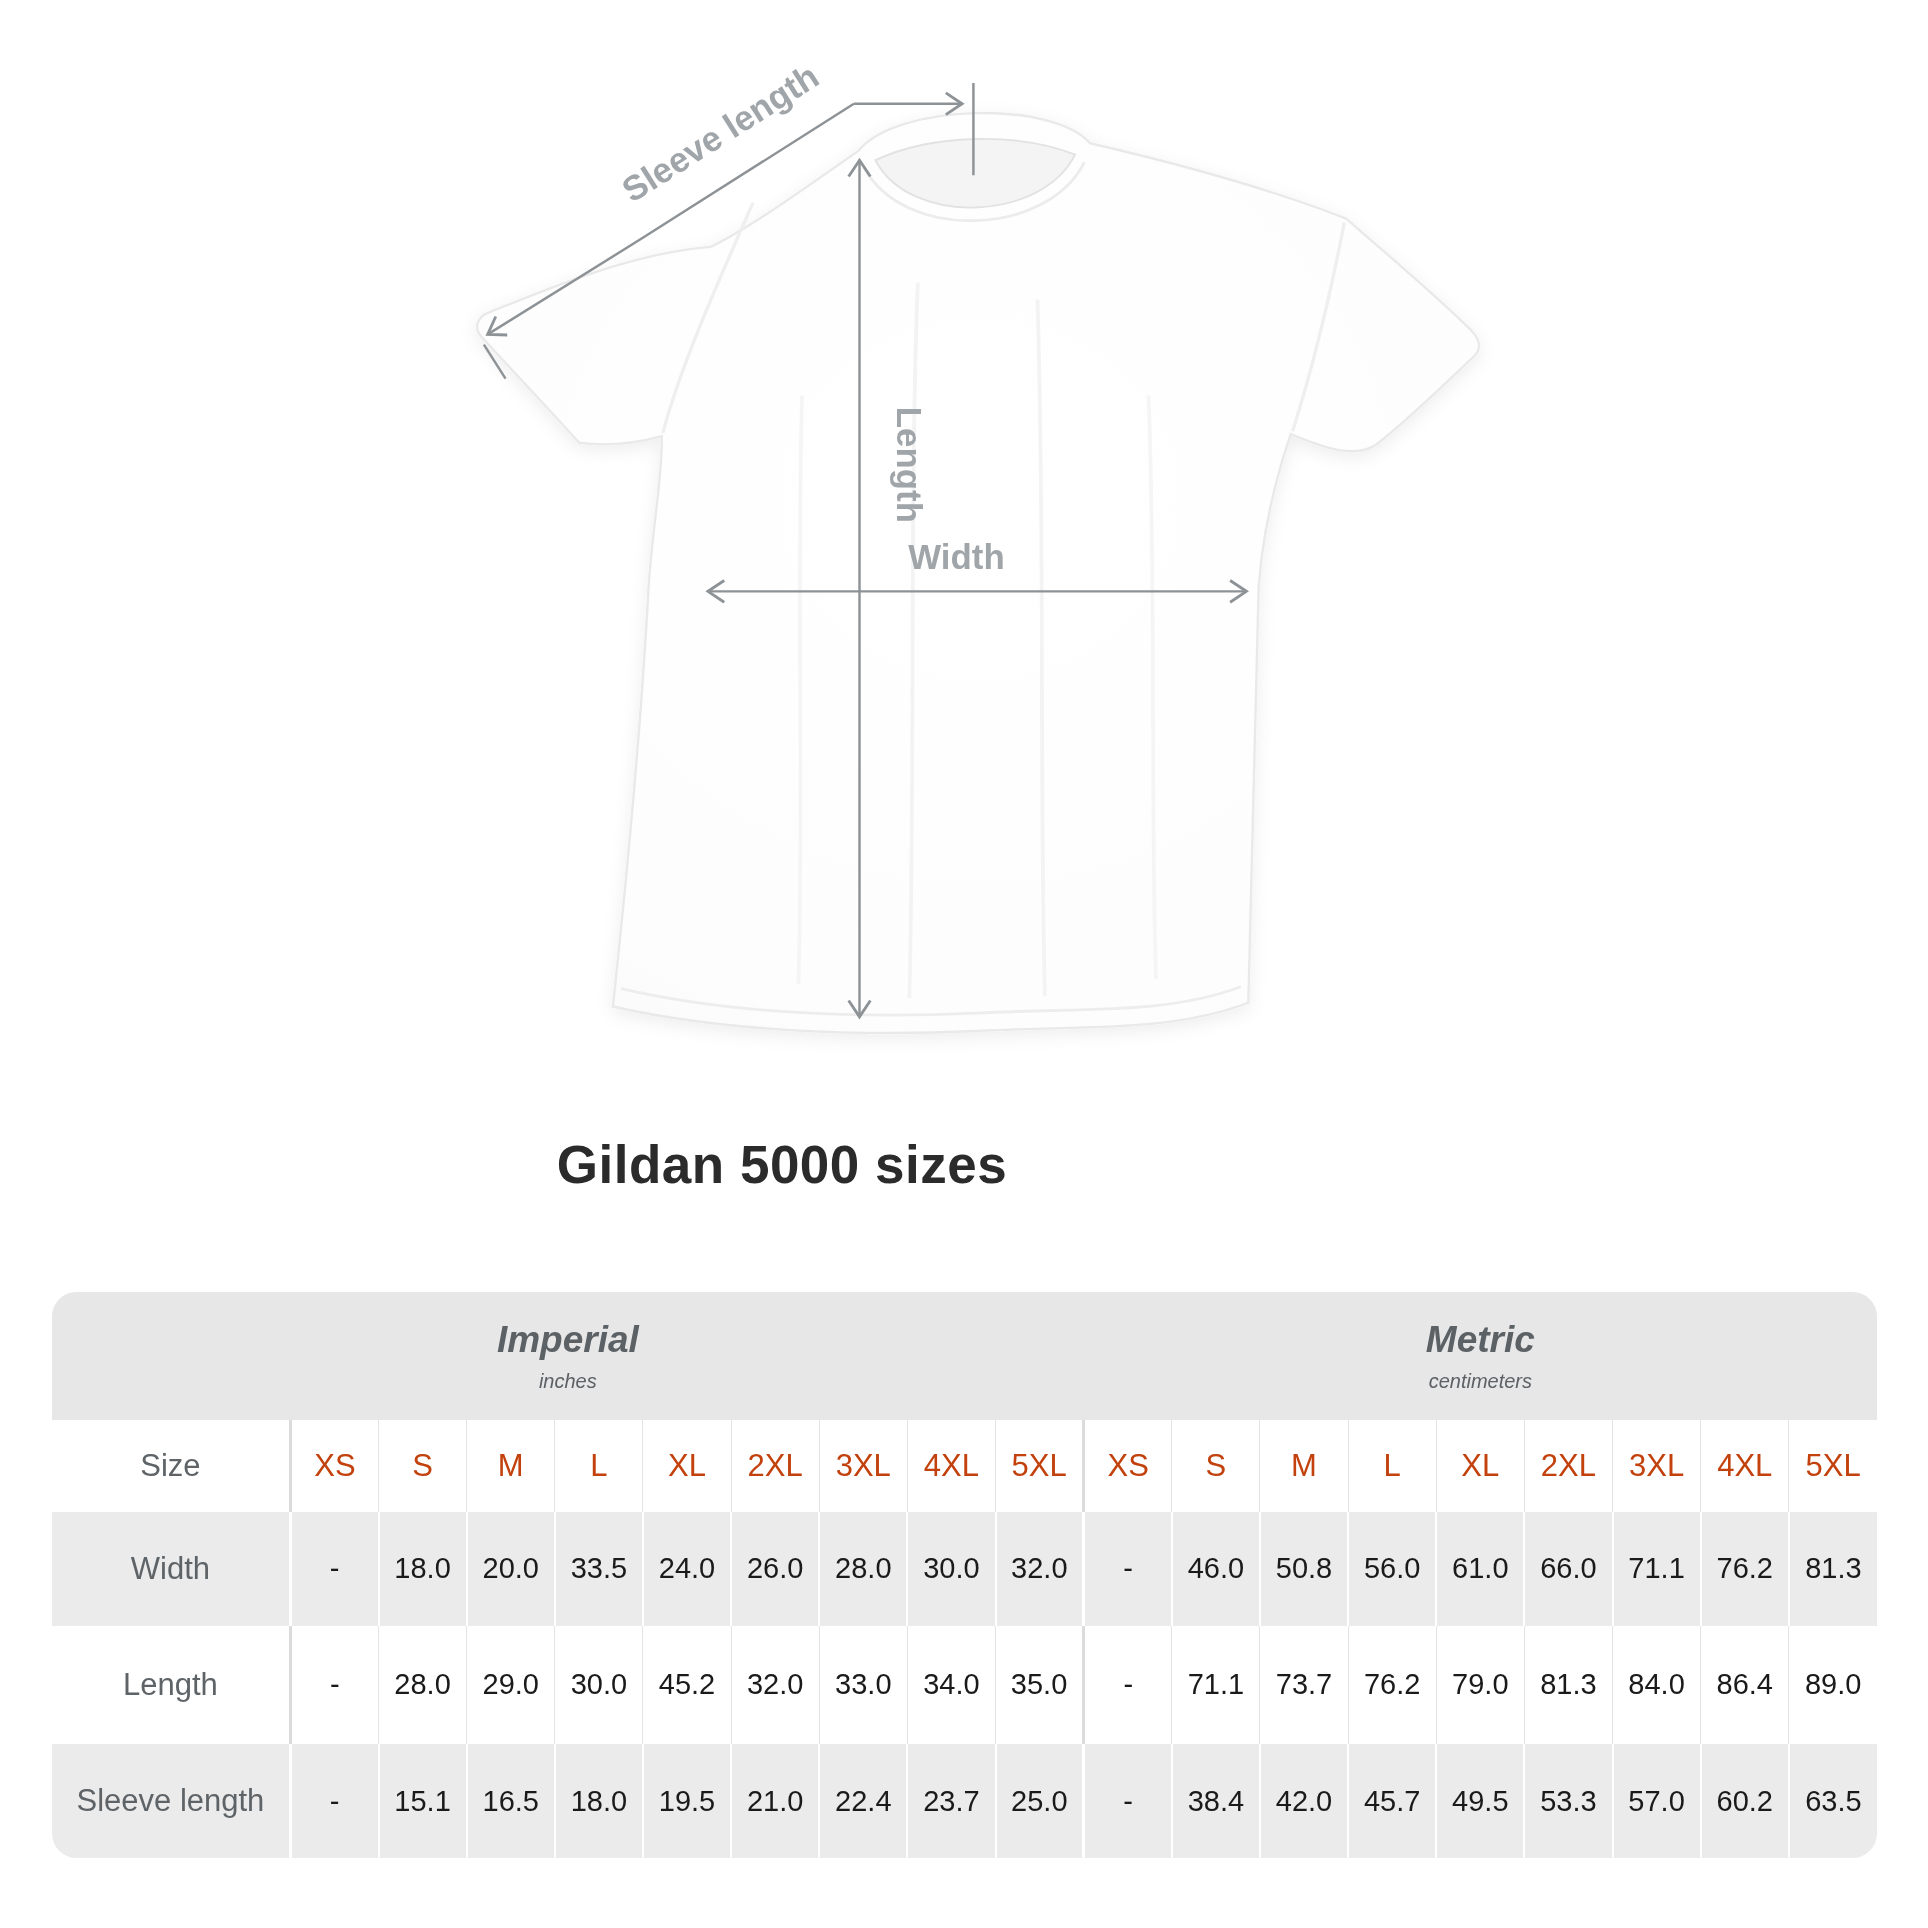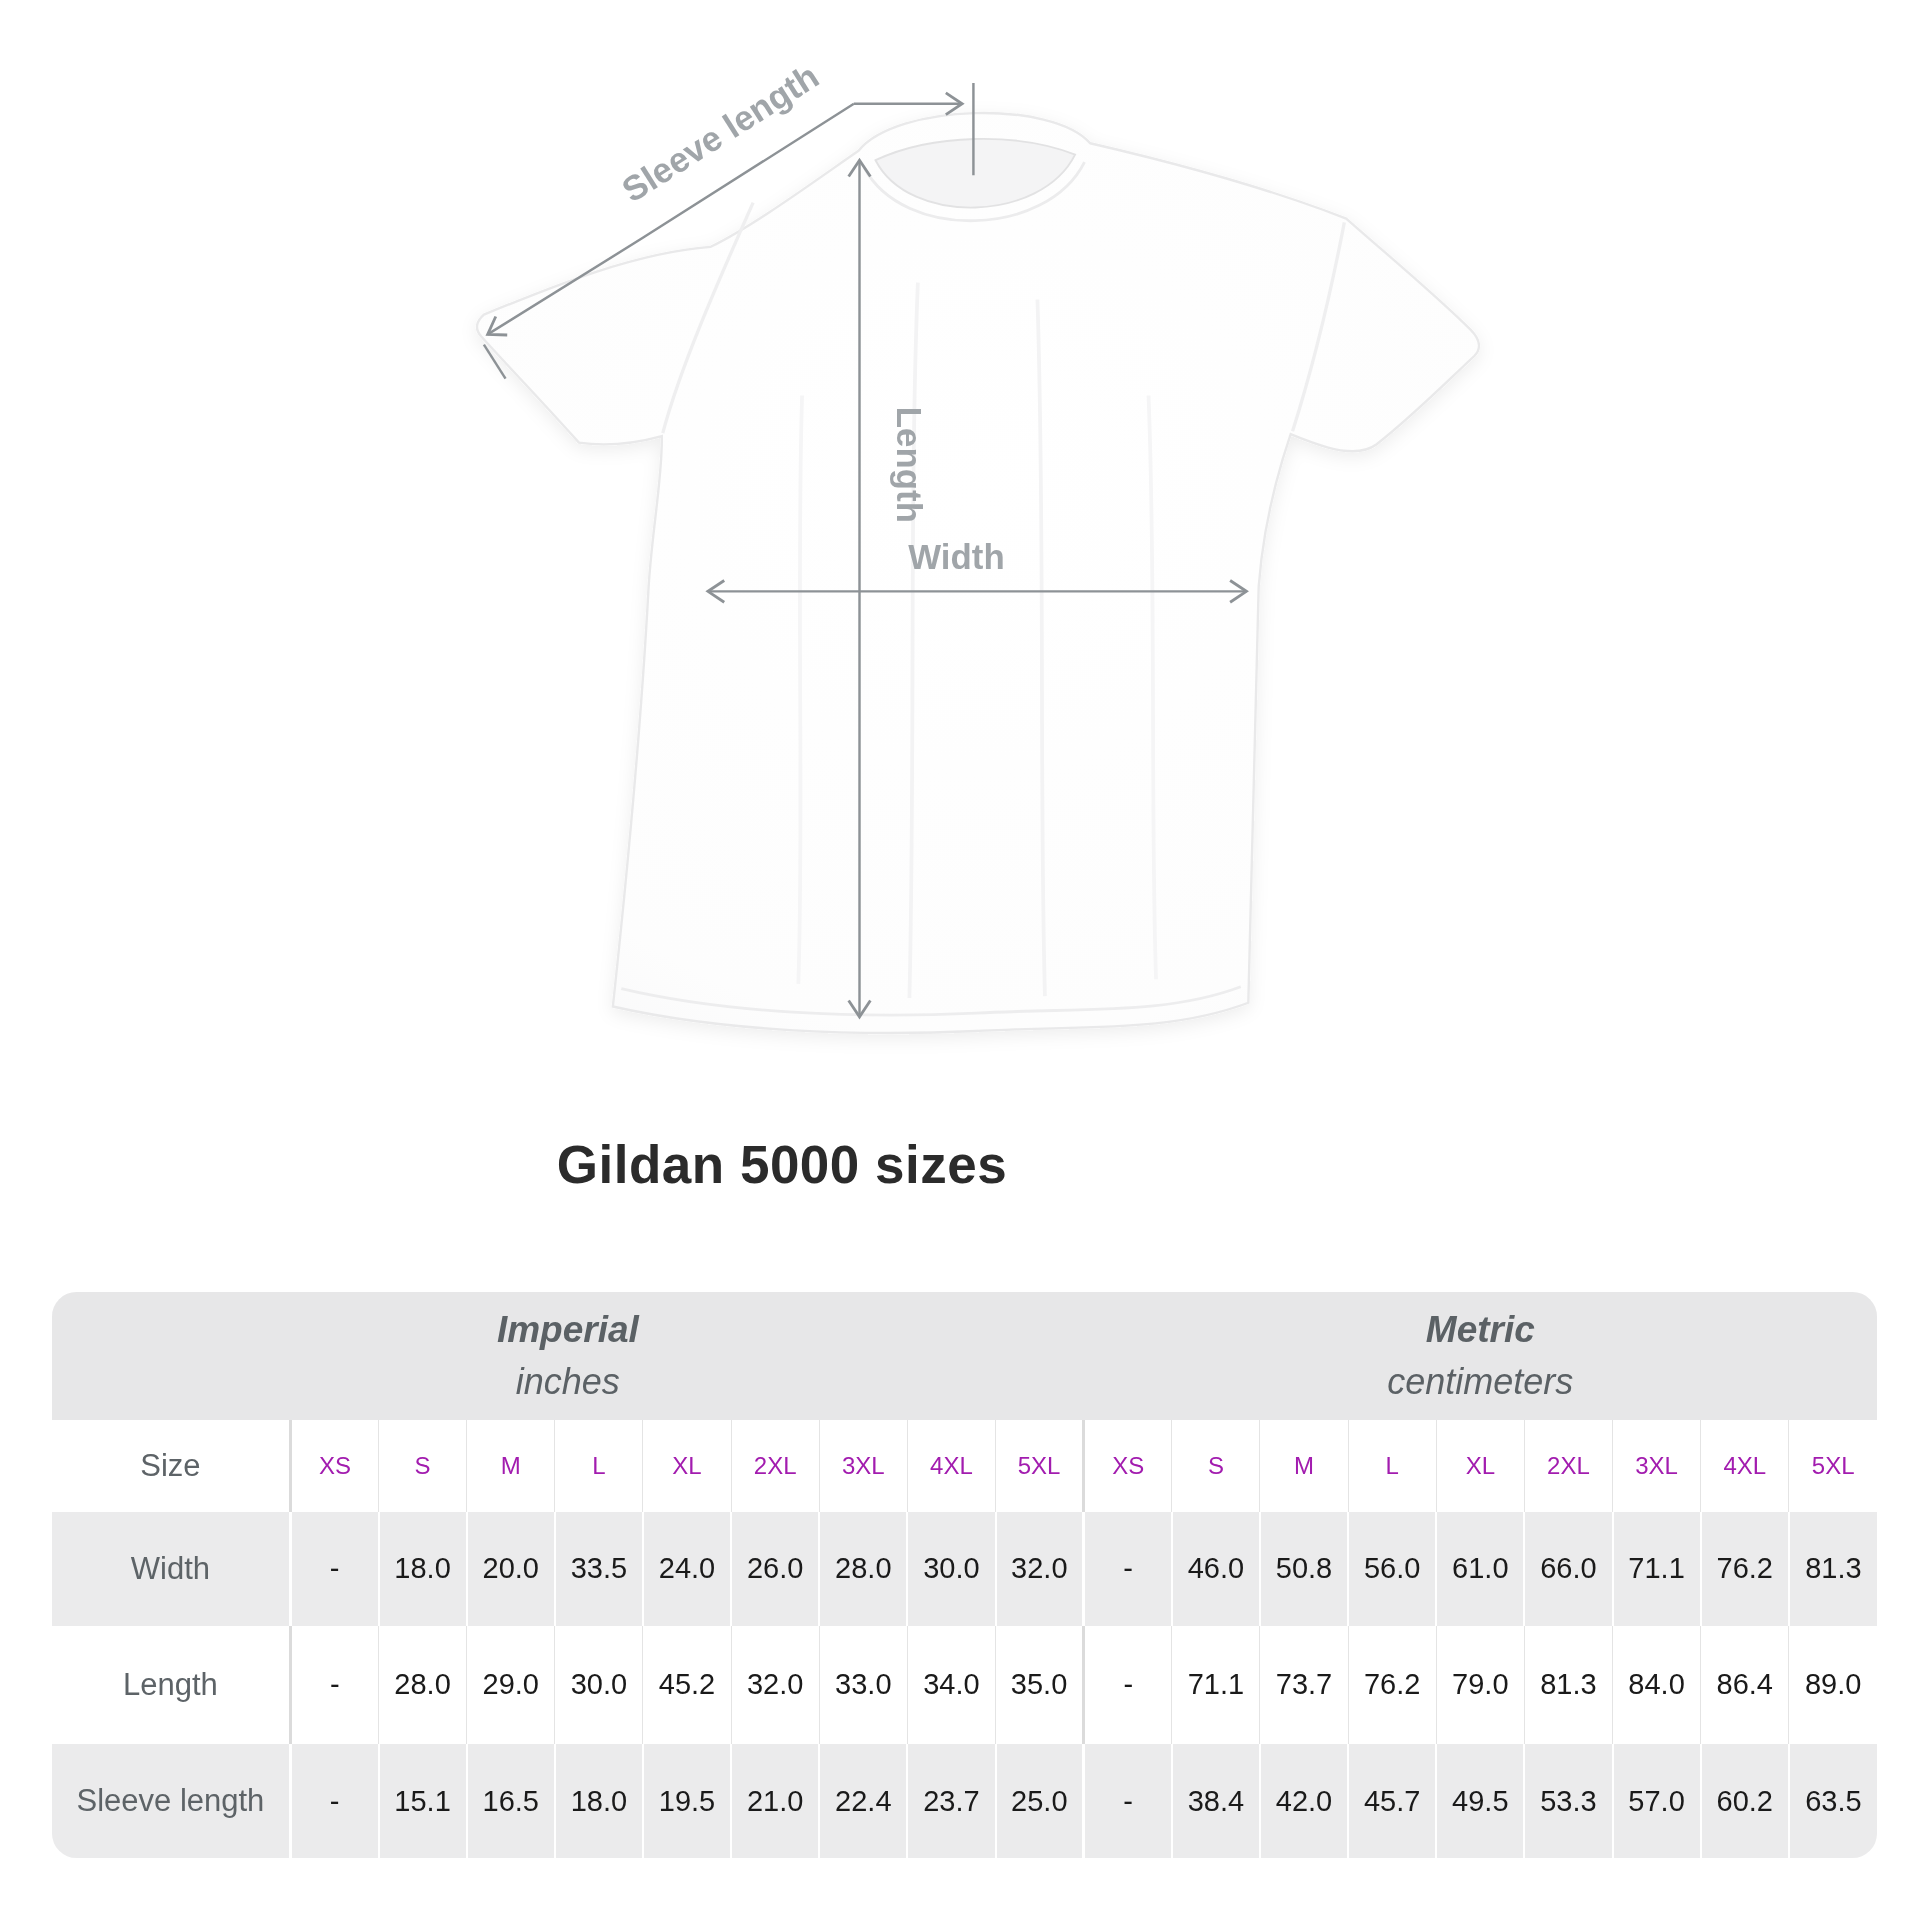--- a/index.html
+++ b/index.html
@@ -26,38 +26,38 @@
   table.size-table{
     border-collapse:collapse;table-layout:fixed;
     width:100%;height:100%;
   }
   .size-table th,.size-table td{
     padding:0;text-align:center;vertical-align:middle;
     font-weight:normal;white-space:nowrap;
   }
   tr.band-row>th{background:#e7e7e8;margin-left:23px;}
   .group-name{font-size:37px;font-weight:bold;font-style:italic;color:#5b6165;}
-  .group-unit{margin-top:9.4px;font-size:36px;font-style:italic;color:#5b6165;}
+  .group-unit{margin-top:9.4px;font-size:20px;font-style:italic;color:#5b6165;}
 
   tr.row-white>th:not(:first-child),
   tr.row-white>td:not(:first-child){border-left:1.9px solid #e4e4e4;}
   tr.row-gray>th,tr.row-gray>td{background:#ebebec;}
   tr.row-gray>th:not(:first-child),
   tr.row-gray>td:not(:first-child){border-left:2.8px solid #ffffff;}
   tr.row-white>.sep-strong{border-left:3.8px solid #dbdbdb !important;}
   tr.row-gray>.sep-strong{border-left:3.8px solid #ffffff !important;}
 
   .h-band{height:128px;}
   .h-sizes{height:92px;}
   .h-width{height:108px;}
   .h-length{height:113px;}
   .h-sleeve{height:108px;}
 
   .col-label{font-size:31px;font-weight:bold;color:#5d6367;}
-  .size-head{font-size:24px;font-weight:bold;color:#a21caf;}
+  .size-head{font-size:31px;font-weight:bold;color:#c2410c;}
   .val{font-size:29px;color:#1a1a1a;}
 </style>
 </head>
 <body>
 
 <div class="diagram-wrap">
   <svg width="1928" height="1130" viewBox="0 0 2048 1200">
     <defs>
       <radialGradient id="fabric" cx="50%" cy="42%" r="75%">
         <stop offset="0%" stop-color="#ffffff"></stop>

